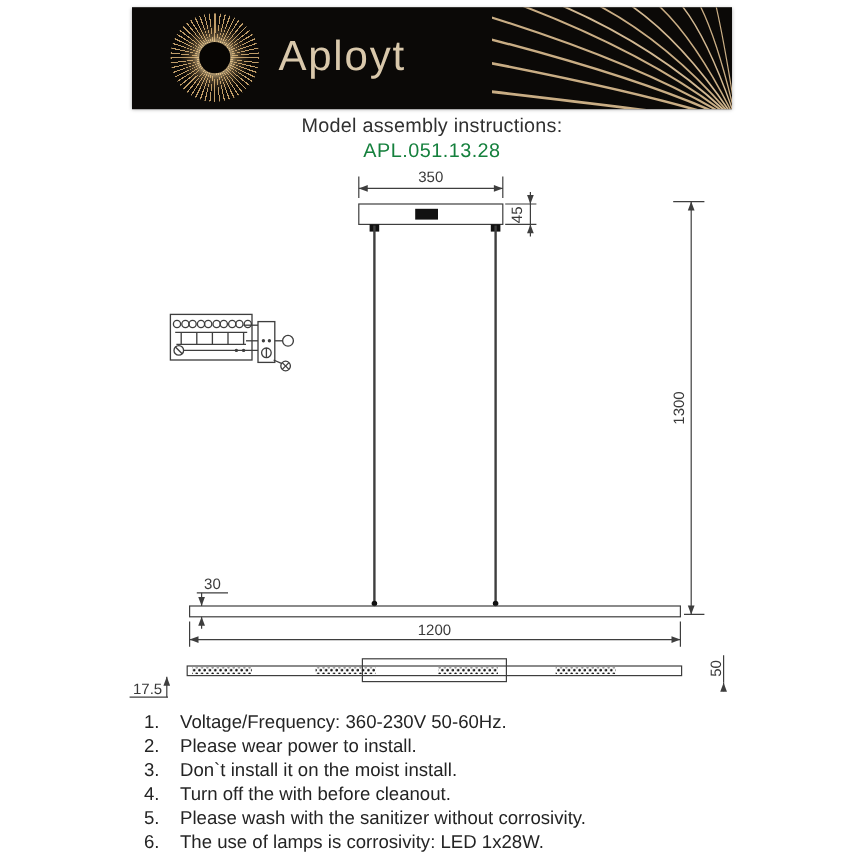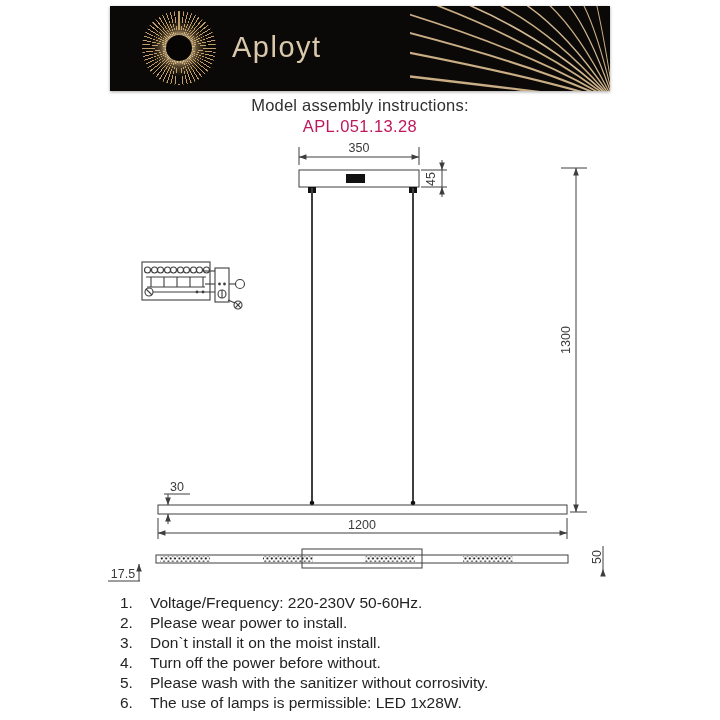--- a/index.html
+++ b/index.html
@@ -18,27 +18,27 @@
     background:
       radial-gradient(circle, rgba(243,214,162,.95) 16%, rgba(205,166,108,.35) 34%, rgba(0,0,0,0) 55%),
       repeating-conic-gradient(rgba(202,165,110,.95) 0deg 1.6deg, rgba(0,0,0,0) 1.6deg 6.4deg);
   }
   .sunburst .hole{
     position:absolute;left:24px;top:24px;width:26px;height:26px;border-radius:50%;
     background:#070503;box-shadow:0 0 9px 2px rgba(244,214,160,.45);
   }
   .logotype{
     position:absolute;left:122px;top:50%;transform:translateY(-54%);
-    font-size:29px;font-weight:300;letter-spacing:1.5px;color:#d9c8ab;
+    font-size:35px;font-weight:300;letter-spacing:1.5px;color:#d9c8ab;
   }
   .fan{position:absolute;right:0;top:0;width:200px;height:85px;}
   
   .title-block{position:absolute;left:0;top:95px;width:720px;text-align:center;}
   .title-block .heading{font-size:16.5px;font-weight:500;letter-spacing:.2px;color:#303030;line-height:21px;}
-  .title-block .model{font-size:16.5px;font-weight:500;letter-spacing:.4px;color:#be185d;line-height:21px;}
+  .title-block .model{font-size:16.5px;font-weight:500;letter-spacing:.4px;color:#15803d;line-height:21px;}
   
   .diagram{position:absolute;left:0;top:140px;width:720px;height:452px;}
   .diagram line,.diagram rect.outline,.diagram circle.o,.diagram path.w{
     stroke:#3e3e3e;fill:none;
   }
   .dimtext{fill:#3a3a3a;font-size:12.5px;font-family:"Liberation Sans",sans-serif;}
   
   .instructions{position:absolute;left:120px;top:593px;width:530px;}
   .instr-row{display:flex;font-size:15.5px;line-height:20.1px;color:#242424;}
   .instr-row .num{width:30px;flex:0 0 30px;}
@@ -204,35 +204,35 @@
     <line x1="228" y1="300" x2="235" y2="303"></line>
     <circle class="o" cx="238" cy="305" r="4"></circle>
     <line x1="235.2" y1="302.2" x2="240.8" y2="307.8"></line>
     <line x1="240.8" y1="302.2" x2="235.2" y2="307.8"></line>
   </g>
 </svg>
 
 <div class="instructions">
   <div class="instr-row">
     <span class="num">1.</span>
-    <span class="txt">Voltage/Frequency: 220-230V 50-60Hz.</span>
+    <span class="txt">Voltage/Frequency: 360-230V 50-60Hz.</span>
   </div>
   <div class="instr-row">
     <span class="num">2.</span>
     <span class="txt">Please wear power to install.</span>
   </div>
   <div class="instr-row">
     <span class="num">3.</span>
     <span class="txt">Don`t install it on the moist install.</span>
   </div>
   <div class="instr-row">
     <span class="num">4.</span>
-    <span class="txt">Turn off the power before without.</span>
+    <span class="txt">Turn off the with before cleanout.</span>
   </div>
   <div class="instr-row">
     <span class="num">5.</span>
     <span class="txt">Please wash with the sanitizer without corrosivity.</span>
   </div>
   <div class="instr-row">
     <span class="num">6.</span>
-    <span class="txt">The use of lamps is permissible: LED 1x28W.</span>
+    <span class="txt">The use of lamps is corrosivity: LED 1x28W.</span>
   </div>
 </div>
 
 </body></html>

